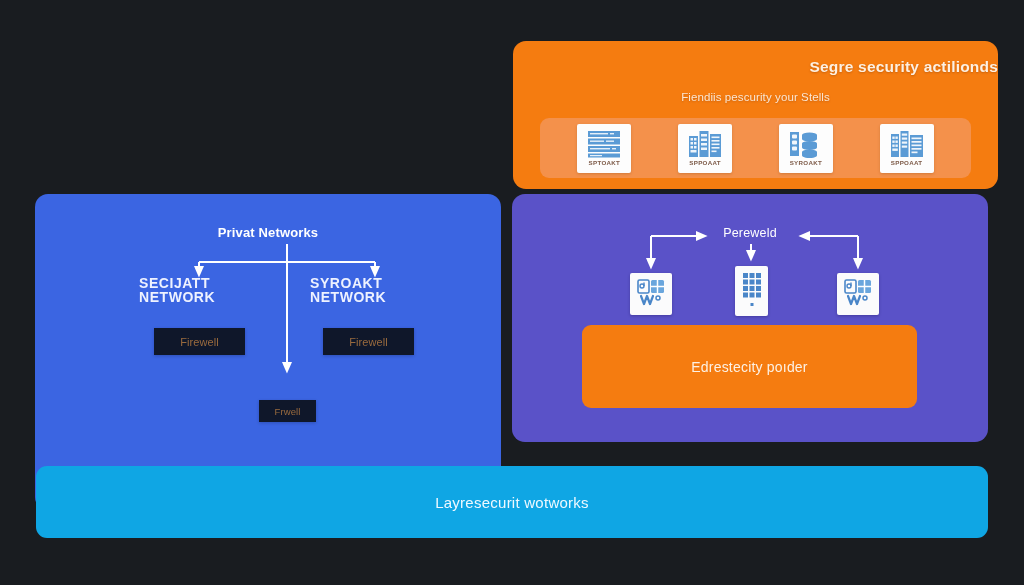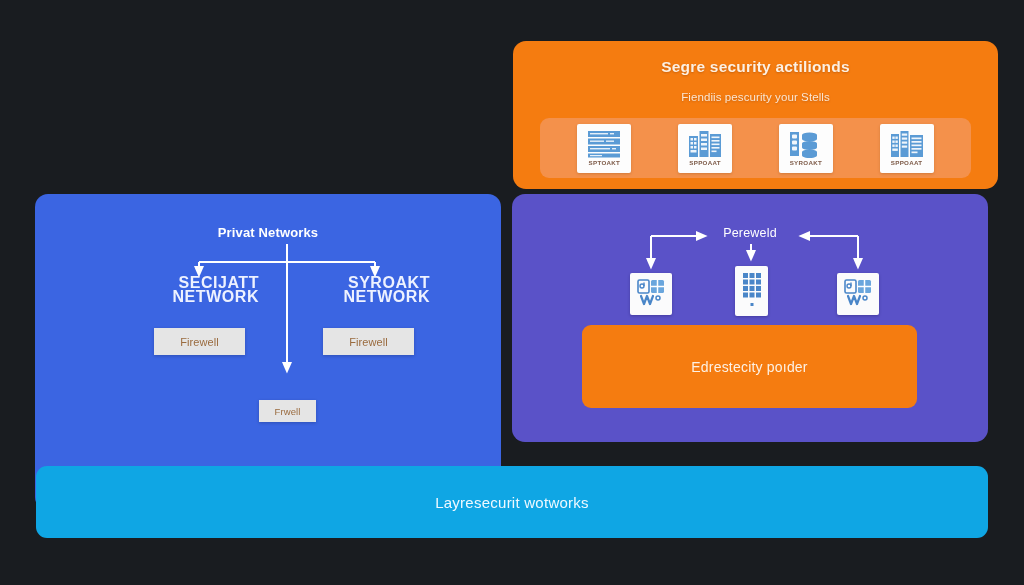--- a/index.html
+++ b/index.html
@@ -26,21 +26,21 @@
     position: absolute;
     left: 513px; top: 41px;
     width: 485px; height: 148px;
     background: #f57c10;
     border-radius: 13px;
     overflow: hidden;
   }
   #orange-title {
     position: absolute;
     top: 17px; left: 0; right: 0;
-    text-align: center;
+    text-align: right;
     color: #fdf0e2;
     font-size: 15.5px;
     font-weight: 600;
     letter-spacing: .2px;
     text-shadow: 0 1px 2px rgba(120,50,0,.35);
   }
   #orange-subtitle {
     position: absolute;
     top: 50px; left: 0; right: 0;
     text-align: center;
@@ -101,33 +101,33 @@
   }
   #blue-tree-svg {
     position: absolute;
     left: 0; top: 0;
     width: 466px; height: 248px;
     pointer-events: none;
   }
   .net-label {
     position: absolute;
     width: 120px;
-    text-align: right;
+    text-align: left;
     color: #eef2ff;
-    font-size: 16px;
+    font-size: 14px;
     font-weight: 600;
     line-height: 14px;
     letter-spacing: .55px;
   }
   #net-label-left  { left: 104px; top: 82px; }
   #net-label-right { left: 275px; top: 82px; }
 
   .fw-box {
     position: absolute;
-    background: #e5e5e5;
+    background: #0f172a;
     display: flex;
     align-items: center;
     justify-content: center;
     color: #9a6b3e;
     font-size: 11px;
     font-weight: 500;
     letter-spacing: .1px;
     box-shadow: 0 1px 3px rgba(10,20,60,.25);
   }
   #fw-left   { left: 119px; top: 134px; width: 91px; height: 27px; }

